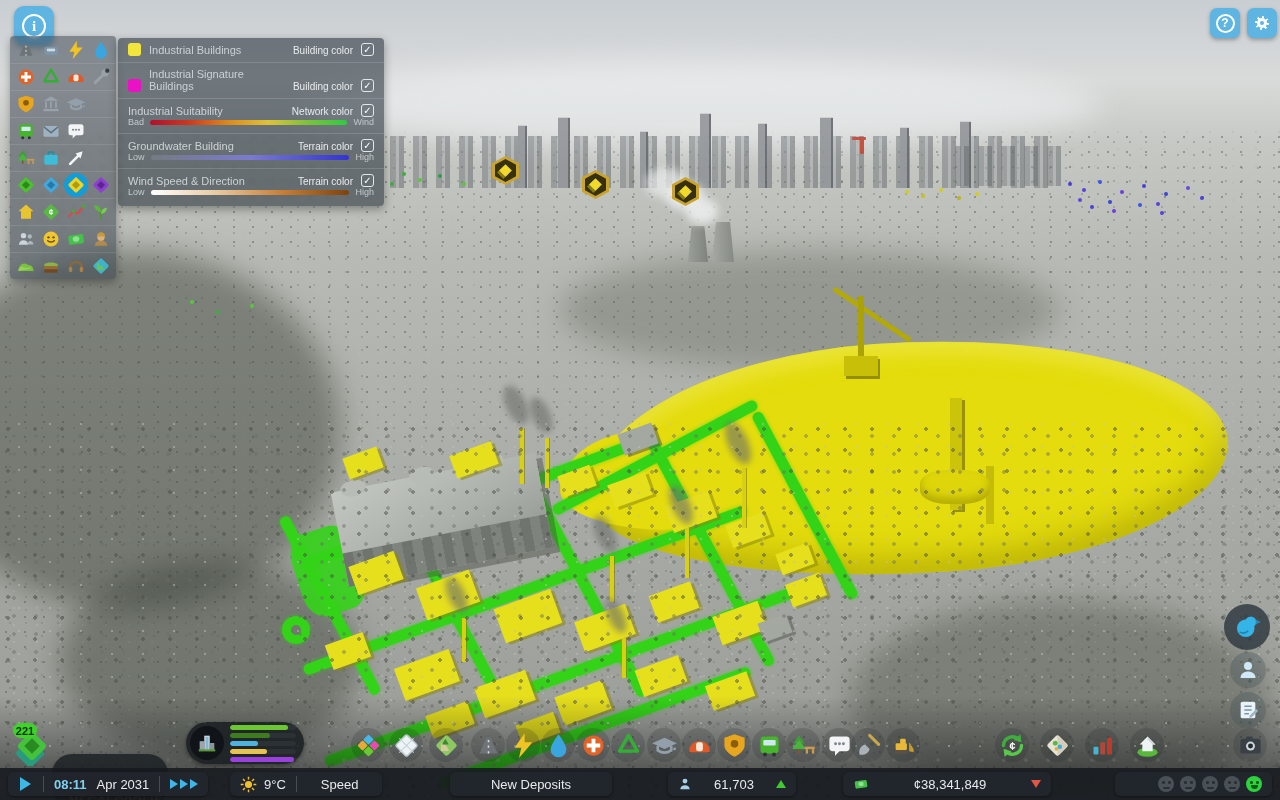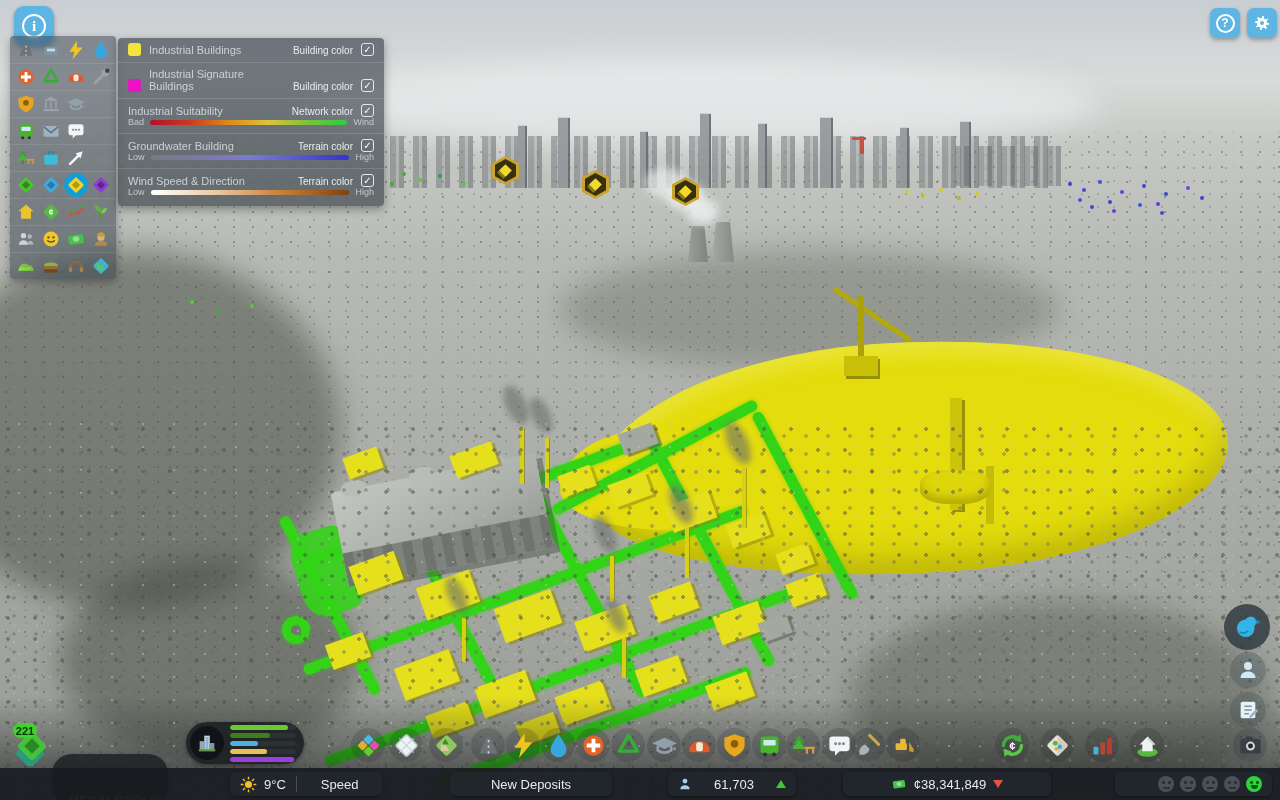--- a/index.html
+++ b/index.html
@@ -762,20 +762,36 @@
   <div class="toolbar-ic" style="left:1250px;top:745px">
       <svg viewBox="0 0 24 24">
         <rect x="3" y="6" width="18" height="13" rx="2.4" fill="#3a4046"></rect>
         <rect x="8" y="4" width="6" height="3" rx="1" fill="#3a4046"></rect>
         <circle cx="12" cy="12.5" r="4" fill="#cfd6da"></circle>
         <circle cx="12" cy="12.5" r="2.2" fill="#23282c"></circle>
       </svg>
     </div>
 
   <div class="statusbar">
+    <div class="pill" style="left:8px;top:4px;height:24px">
+      <span class="sb-seg" style="padding:0 12px">
+          <span class="tri play"></span>
+        </span>
+      <span class="divv"></span>
+      <span class="sb-seg" style="gap:10px">
+        <span class="clock">08:11</span>
+        <span>Apr 2031</span>
+      </span>
+      <span class="divv"></span>
+      <span class="sb-seg" style="gap:2px;padding:0 10px">
+        <span class="tri ff"></span>
+          <span class="tri ff"></span>
+          <span class="tri ff"></span>
+      </span>
+    </div>
 
     <div class="pill" style="left:230px;top:4px;height:24px">
       <span class="sb-seg">
         <svg width="17" height="17" viewBox="0 0 24 24">
             <circle cx="12" cy="12" r="5" fill="#f0c030"></circle>
             <g stroke="#f0c030" stroke-width="2">
               <path d="M12 1v4M12 19v4M1 12h4M19 12h4M4.2 4.2l2.8 2.8M17 17l2.8 2.8M19.8 4.2 17 7M7 17l-2.8 2.8"></path>
             </g>
           </svg>
         <span>9°C</span>
@@ -795,21 +811,21 @@
         <svg width="14" height="14" viewBox="0 0 24 24">
             <circle cx="12" cy="7" r="4.2" fill="#a8cfe8"></circle>
             <path d="M4 21c0-4.4 3.6-7 8-7s8 2.6 8 7Z" fill="#a8cfe8"></path>
           </svg>
         <span>61,703</span>
         <span class="tri up"></span>
       </span>
     </div>
 
     <div class="pill" style="left:843px;top:4px;height:24px;width:208px">
-      <span class="sb-seg" style="width:100%;justify-content:center">
+      <span class="sb-seg" style="width:100%;justify-content:space-between">
         <svg width="16" height="16" viewBox="0 0 24 24">
             <rect x="3" y="7" width="18" height="11" rx="2" fill="#45c04a" transform="rotate(-8 12 12)"></rect>
             <ellipse cx="12" cy="12" rx="4" ry="3.2" fill="#8fe08f" transform="rotate(-8 12 12)"></ellipse>
           </svg>
         <span>¢38,341,849</span>
         <span class="tri down"></span>
       </span>
     </div>
 
     <div class="pill" style="left:1115px;top:4px;height:24px;width:157px;justify-content:flex-end;gap:6px;padding:0 10px">

